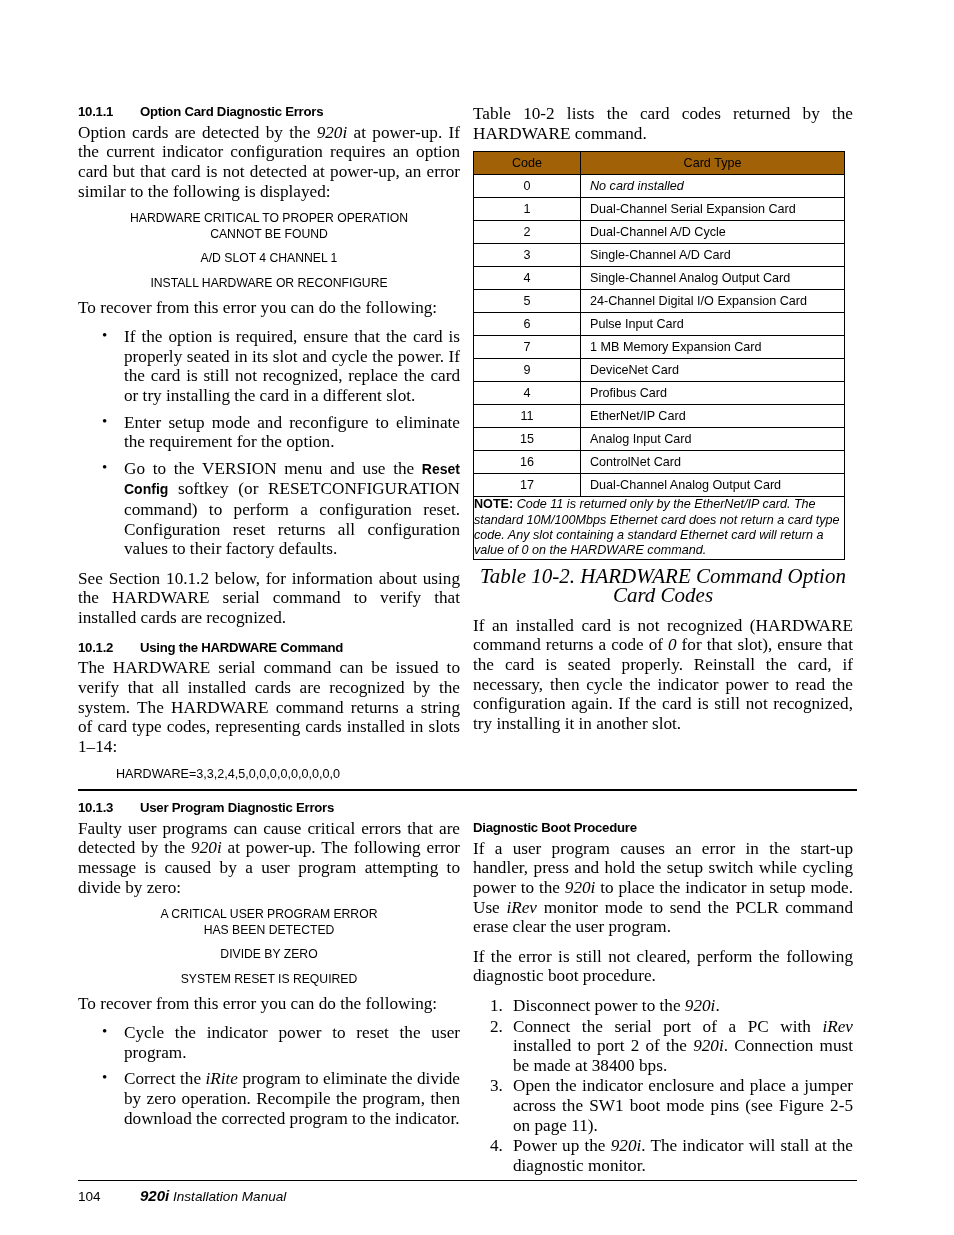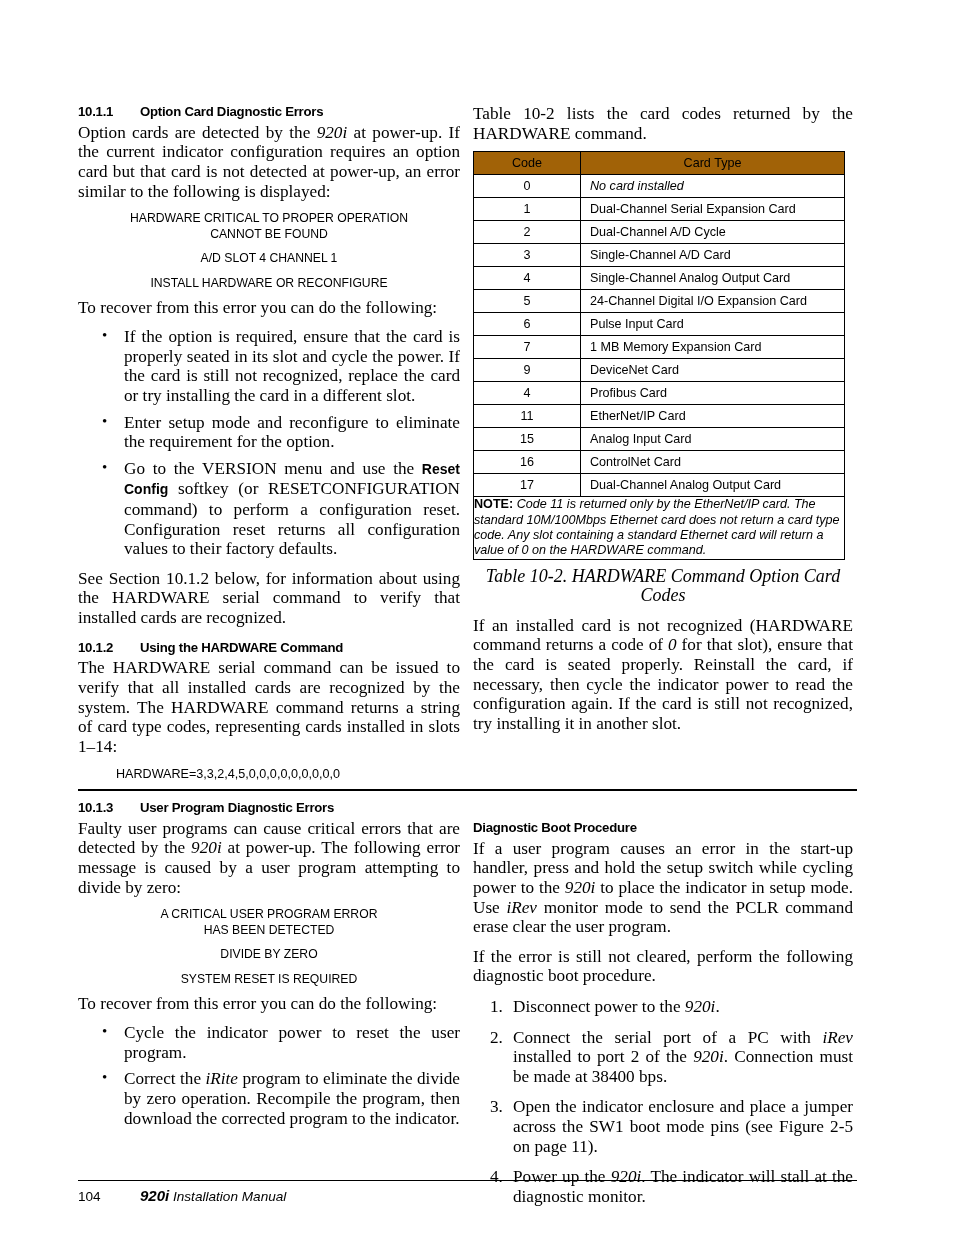--- a/index.html
+++ b/index.html
@@ -117,21 +117,20 @@
     padding: 0;
   }
   ol.numlist > li {
     counter-increment: nlist;
     position: relative;
     padding-left: 40px;
     font-size: 17.2px;
     line-height: 19.6px;
     text-align: justify;
     margin-bottom: 1px;
-    margin-top: 11px;
   }
   ol.numlist > li::before {
     content: counter(nlist) ".";
     position: absolute;
     left: 17px;
     top: 0;
     width: 20px;
   }
 
   
@@ -173,21 +172,21 @@
     font-style: italic;
     font-size: 12.6px;
   }
   td.notecell .nlabel {
     font-weight: bold;
     font-style: normal;
   }
   .tcaption {
     font-family: "Liberation Serif", serif;
     font-style: italic;
-    font-size: 18px;
+    font-size: 21px;
     text-align: center;
     margin: 7px 0 11px 0;
     line-height: 19px;
   }
 
   
   .rule-span {
     position: absolute;
     left: 78px;
     width: 779px;

